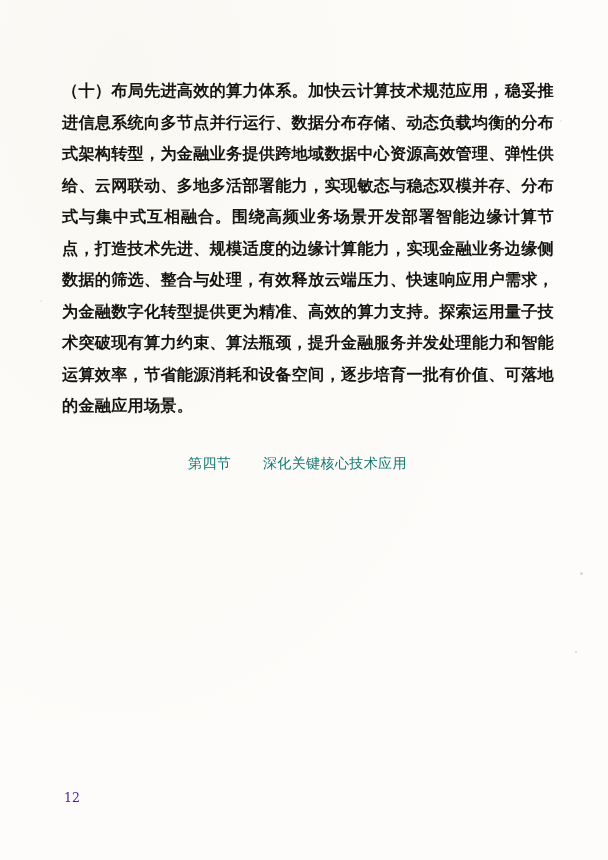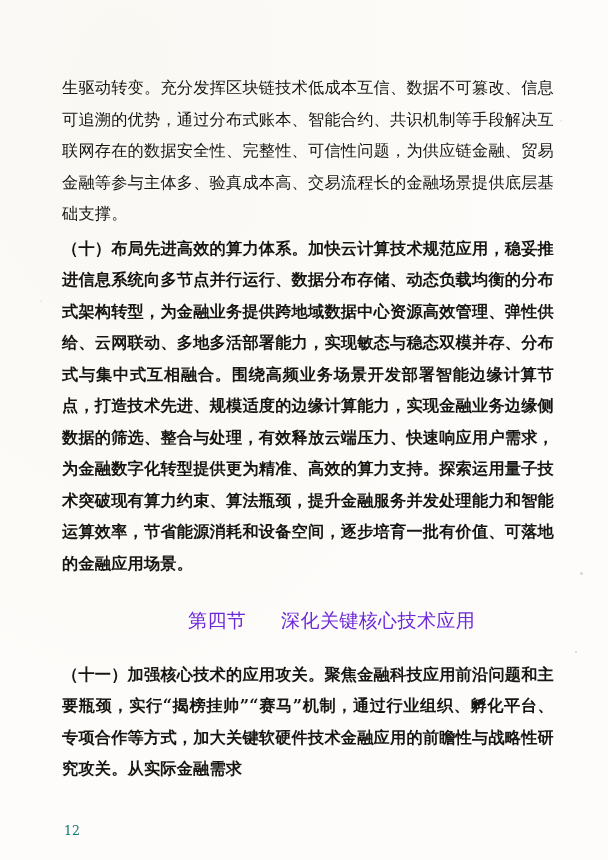--- a/index.html
+++ b/index.html
@@ -44,37 +44,37 @@
     text-indent: 0;
     font-weight: bold;
   }
   .para-gap {
     height: 3px;
   }
   .section-head {
     margin: 0;
     padding-top: 26px;
     padding-bottom: 22px;
-    font-size: 19px;
+    font-size: 14px;
     line-height: 31.5px;
-    color: #6d28d9;
+    color: #0f766e;
     text-align: left;
     padding-left: 126px;
     letter-spacing: 0.4px;
   }
   .section-head .gap {
     display: inline-block;
     width: 22px;
   }
   .page-number {
     position: absolute;
     left: 64px;
-    top: 823px;
+    top: 790px;
     font-size: 12.5px;
-    color: #0f766e;
+    color: #4c1d95;
     font-family: "DejaVu Serif", "Liberation Serif", serif;
   }
   .speck {
     position: absolute;
     background: #bcb6aa;
     border-radius: 50%;
     opacity: 0.55;
     pointer-events: none;
   }
   .speck.s1 { width: 3px; height: 3px; left: 580px; top: 572px; }
@@ -88,30 +88,28 @@
 <div class="page">
   <div class="paper-tint"></div>
 
   <div class="speck s1"></div>
   <div class="speck s2"></div>
   <div class="speck s3"></div>
   <div class="speck s4"></div>
 
   <div class="content">
 
-    <p>生驱动转变。充分发挥区块链技术低成本互信、数据不可篡改、信息可追溯的优势，通过分布式账本、智能合约、共识机制等手段解决互联网存在的数据安全性、完整性、可信性问题，为供应链金融、贸易金融等参与主体多、验真成本高、交易流程长的金融场景提供底层基础支撑。</p>
 
     <div class="para-gap"></div>
 
     <p class="indent">（十）布局先进高效的算力体系。加快云计算技术规范应用，稳妥推进信息系统向多节点并行运行、数据分布存储、动态负载均衡的分布式架构转型，为金融业务提供跨地域数据中心资源高效管理、弹性供给、云网联动、多地多活部署能力，实现敏态与稳态双模并存、分布式与集中式互相融合。围绕高频业务场景开发部署智能边缘计算节点，打造技术先进、规模适度的边缘计算能力，实现金融业务边缘侧数据的筛选、整合与处理，有效释放云端压力、快速响应用户需求，为金融数字化转型提供更为精准、高效的算力支持。探索运用量子技术突破现有算力约束、算法瓶颈，提升金融服务并发处理能力和智能运算效率，节省能源消耗和设备空间，逐步培育一批有价值、可落地的金融应用场景。</p>
 
     <div class="section-head">
       <span>第四节</span>
       <span class="gap"></span>
       <span>深化关键核心技术应用</span>
     </div>
 
-    <p class="indent">（十一）加强核心技术的应用攻关。聚焦金融科技应用前沿问题和主要瓶颈，实行“揭榜挂帅”“赛马”机制，通过行业组织、孵化平台、专项合作等方式，加大关键软硬件技术金融应用的前瞻性与战略性研究攻关。从实际金融需求</p>
 
   </div>
 
   <div class="page-number">12</div>
 </div>
 
 </body></html>

